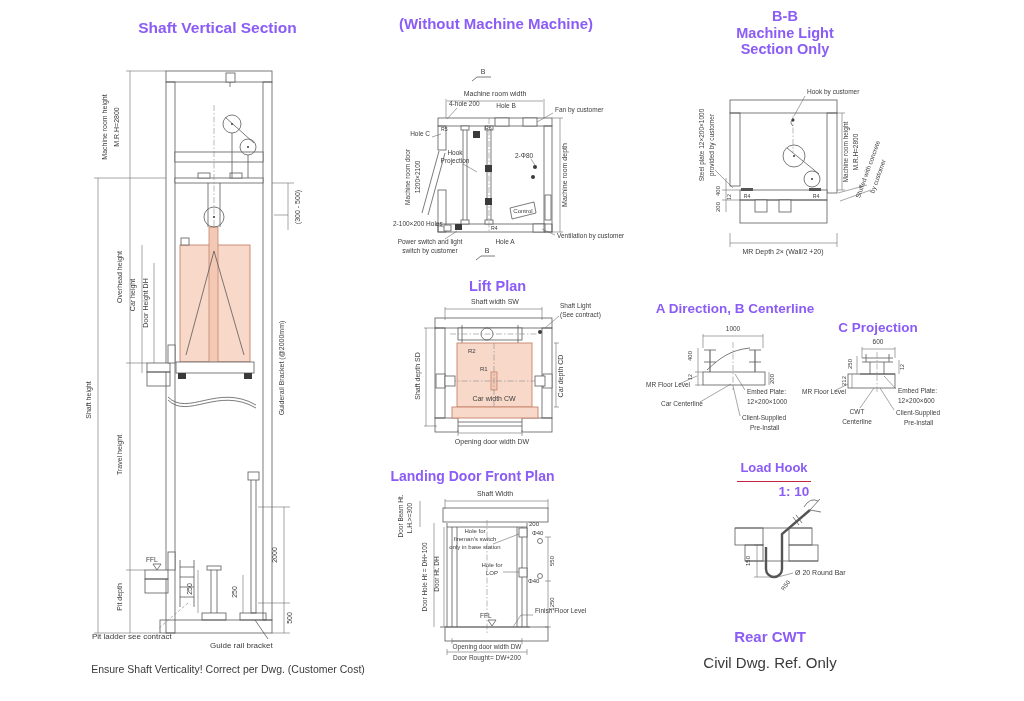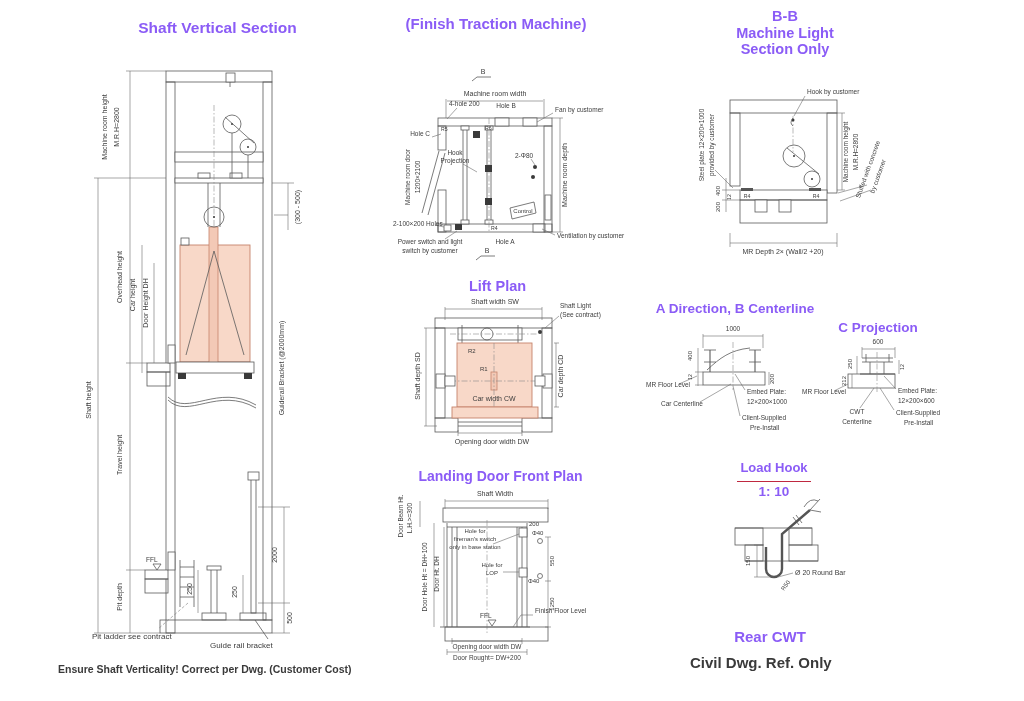--- a/index.html
+++ b/index.html
@@ -1,19 +1,19 @@
 <!DOCTYPE html>
 <html><head>
 <meta charset="utf-8">
 <style>
   html,body{margin:0;padding:0;background:#fff;}
   .stage{position:relative;width:1024px;height:701px;background:#ffffff;overflow:hidden;
          font-family:"Liberation Sans",sans-serif;}
   .ttl{position:absolute;color:#8b5cf6;font-weight:bold;text-align:center;line-height:1.15;}
-  .note{position:absolute;color:#3a3a3a;font-weight:700;}
+  .note{position:absolute;color:#3a3a3a;font-weight:400;text-align:center;}
   svg{position:absolute;overflow:visible;}
   svg text{font-family:"Liberation Sans",sans-serif;fill:#3c3c3c;font-size:7px;}
   .t8{font-size:8px;} .t7{font-size:7px;} .t65{font-size:6.5px;} .t6{font-size:6px;} .t5{font-size:5.2px;}
   .ln{stroke:#5a5a5a;stroke-width:.8;fill:none;}
   .ln2{stroke:#5a5a5a;stroke-width:1.1;fill:none;}
   .dim{stroke:#6b6b6b;stroke-width:.6;fill:none;}
   .cl{stroke:#8a8a8a;stroke-width:.6;fill:none;stroke-dasharray:6 2 1.5 2;}
   .dash{stroke:#7a7a7a;stroke-width:.6;fill:none;stroke-dasharray:3 2;}
   .wh{fill:#ffffff;stroke:#5a5a5a;stroke-width:.8;}
   .blk{fill:#3a3a3a;stroke:none;}
@@ -34,34 +34,34 @@
         <circle cx="5" cy="6" r=".7" fill="#9a9a9a"></circle>
         <circle cx="6.5" cy="2.5" r=".5" fill="#7d7d7d"></circle>
         <circle cx="3" cy="7" r=".5" fill="#8d8d8d"></circle>
         <circle cx="4.2" cy="3.8" r=".45" fill="#a5a5a5"></circle>
       </pattern>
     </defs>
   </svg>
 
   <div class="ttl" style="left:100px;top:19px;width:235px;font-size:15.5px;">Shaft Vertical Section</div>
   <div class="ttl" style="left:350px;top:15px;width:292px;font-size:15px;">
-    <div>(Finish Traction Machine)</div>
+    <div>(Without Machine Machine)</div>
   </div>
   <div class="ttl" style="left:710px;top:8px;width:150px;font-size:14.5px;">
     <div>B-B</div>
     <div>Machine Light</div>
     <div>Section Only</div>
   </div>
   <div class="ttl" style="left:420px;top:278px;width:155px;font-size:14.5px;">Lift Plan</div>
   <div class="ttl" style="left:635px;top:301px;width:200px;font-size:13.5px;">A Direction, B Centerline</div>
   <div class="ttl" style="left:817px;top:320px;width:122px;font-size:13.5px;">C Projection</div>
-  <div class="ttl" style="left:388px;top:468px;width:225px;font-size:14px;">Landing Door Front Plan</div>
+  <div class="ttl" style="left:360px;top:468px;width:225px;font-size:14px;">Landing Door Front Plan</div>
   <div class="ttl" style="left:708px;top:461px;width:132px;font-size:13px;">Load Hook</div>
   <div class="scale-rule" style="left:737px;top:481px;width:74px;"></div>
-  <div class="ttl" style="left:708px;top:484px;width:132px;font-size:13.5px;">1: 10</div>
+  <div class="ttl" style="left:728px;top:484px;width:132px;font-size:13.5px;">1: 10</div>
   <div class="ttl" style="left:705px;top:628px;width:130px;font-size:15px;">Rear CWT</div>
   <div class="note" style="left:690px;top:654px;width:160px;font-size:15px;">Civil Dwg. Ref. Only</div>
   <div class="note" style="left:58px;top:663px;width:340px;font-size:10.5px;">Ensure Shaft Verticality! Correct per Dwg. (Customer Cost)</div>
 
   <svg style="left:80px;top:55px;" width="290" height="604" viewBox="0 0 290 604">
     <g>
       <rect x="86" y="16" width="106" height="11" fill="url(#stip) #e9e7e2" class="ln"></rect>
       <rect x="86" y="27" width="9" height="551" fill="url(#stip) #e9e7e2" class="ln"></rect>
       <rect x="183" y="27" width="9" height="538" fill="url(#stip) #e9e7e2" class="ln"></rect>
       <rect x="80" y="565" width="112" height="13" fill="url(#stip) #e9e7e2" class="ln"></rect>

